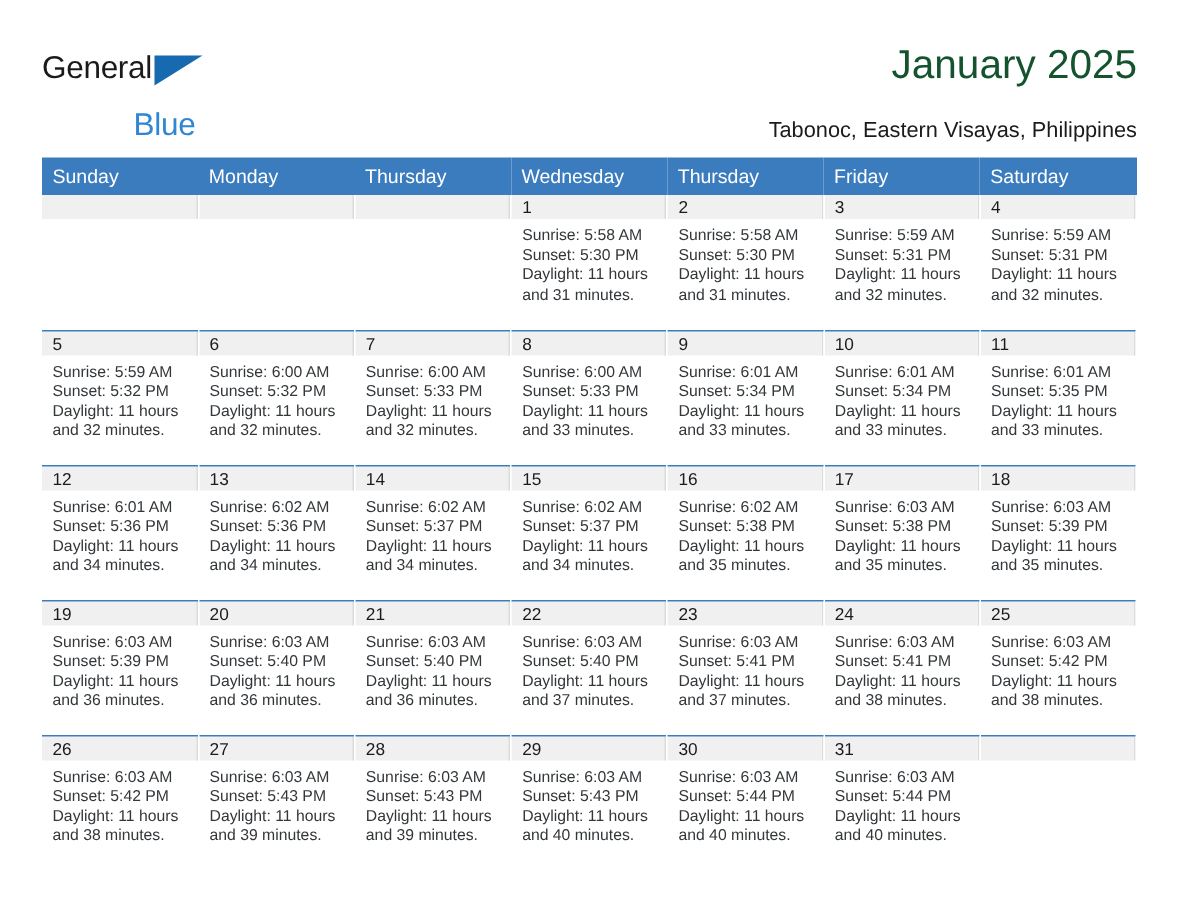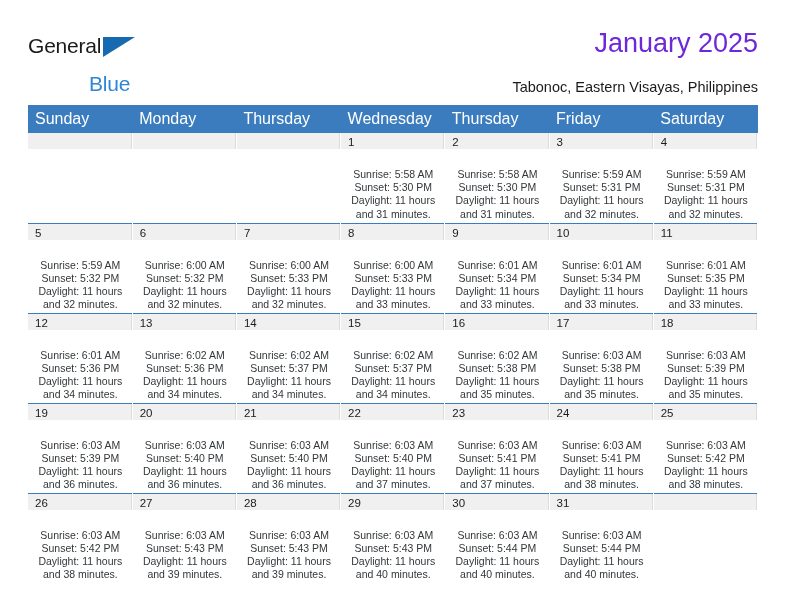--- a/index.html
+++ b/index.html
@@ -64,21 +64,21 @@
   }
 
   .title-block {
     position: absolute;
     right: 0;
     top: 0;
     text-align: right;
   }
   .cal-title {
     font-size: 27px;
-    color: #6d28d9;
+    color: #14532d;
     line-height: 34px;
     white-space: nowrap;
   }
   .cal-subtitle {
     font-size: 14.5px;
     color: #1b1b1b;
     line-height: 22px;
     margin-top: 16px;
     white-space: nowrap;
   }
@@ -88,21 +88,21 @@
     position: absolute;
     left: 28px;
     top: 105px;
     width: 730px;
     border-collapse: collapse;
     table-layout: fixed;
   }
   .calendar th {
     background: #3a7cbe;
     color: #ffffff;
-    font-size: 16px;
+    font-size: 13px;
     font-weight: normal;
     text-align: left;
     padding: 5px 0 5px 7px;
     height: 19px;
     box-sizing: border-box;
     margin-top: 36px;
   }
   .calendar td {
     vertical-align: top;
     padding: 0;
@@ -122,25 +122,24 @@
     padding: 1px 0 1px 7px;
     font-size: 11.5px;
     color: #1b1b1b;
     border-right: 1px solid #dcdcdc;
     box-sizing: border-box;
   }
   td.empty .daynum-band {
     color: transparent;
   }
   .cell-body {
-    padding: 19px 6px 0 7px;
+    padding: 5px 6px 0 7px;
     font-size: 10.5px;
     line-height: 13.2px;
     color: #33373a;
-    text-align: center;
   }
   .cell-body div {
     white-space: nowrap;
   }
 </style>
 </head>
 <body>
 
 <div class="page">
 

